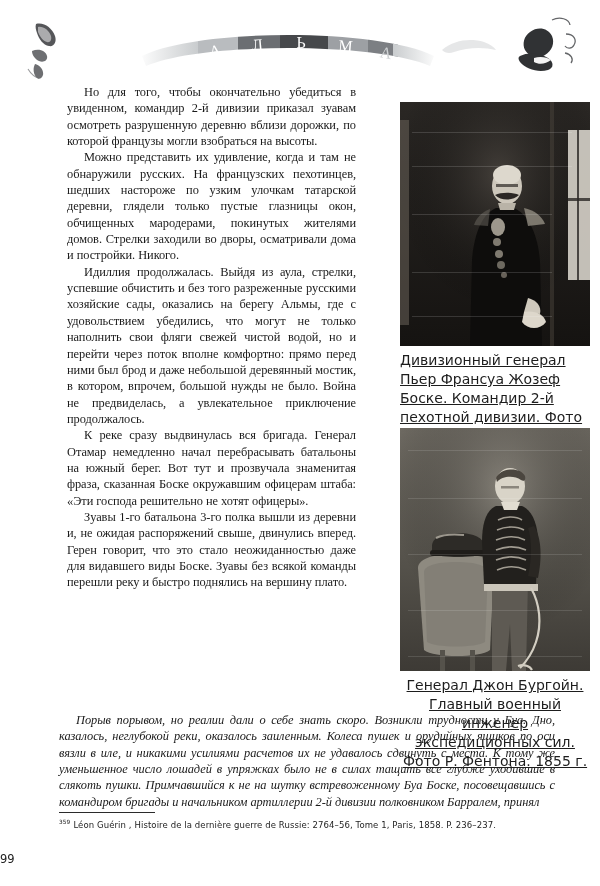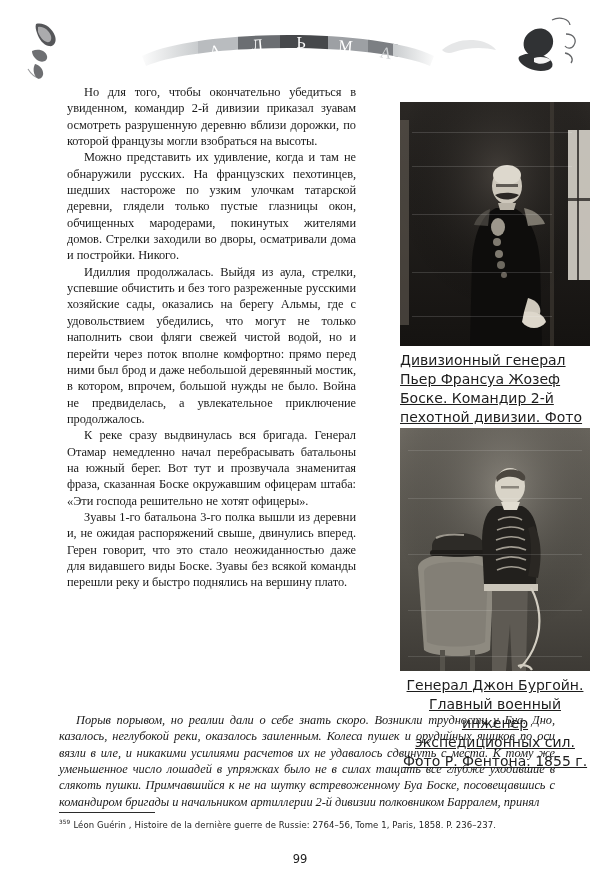--- a/index.html
+++ b/index.html
@@ -138,21 +138,20 @@
     line-height: 0;
     margin-right: 3px;
   }
 
   
   .folio {
     position: absolute;
     left: 0;
     top: 852px;
     width: 600px;
-    text-align: center;
     font-family: "DejaVu Sans", "Liberation Sans", sans-serif;
     font-size: 11.5px;
     color: #1d1d1d;
   }
 </style>
 </head>
 <body>
 
 <div class="page">
 

